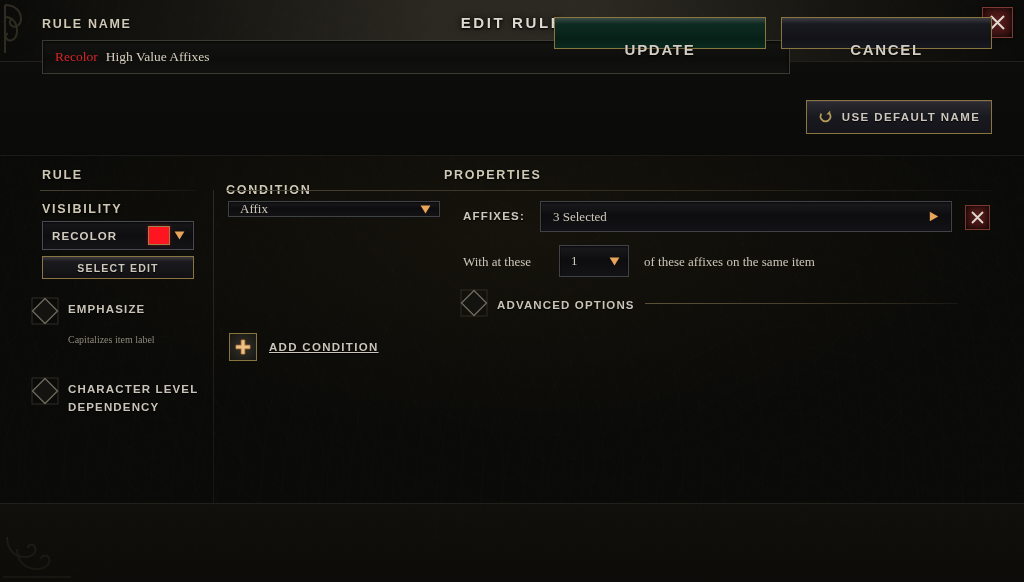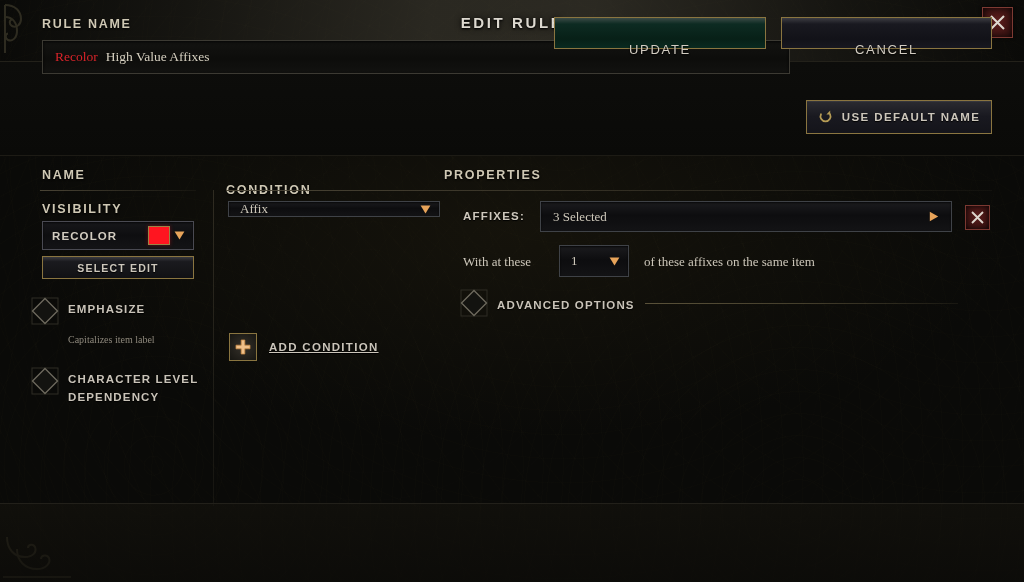--- a/index.html
+++ b/index.html
@@ -159,21 +159,21 @@
     display: flex; align-items: center; justify-content: center;
     cursor: pointer;
   }
   .select-color-btn .lbl {
     font-size: 10.5px; font-weight: bold; letter-spacing: 1.2px; color: #cdc7bc;
     text-shadow: 0 1px 1px #000;
   }
 
   .diamond-row { position: absolute; display: flex; align-items: flex-start; gap: 8px; cursor: pointer; }
   .dm-emphasize { left: 30px; top: 296px; }
-  .dm-charlevel { left: 30px; top: 366px; }
+  .dm-charlevel { left: 30px; top: 376px; }
   .dm-advanced  { left: 459px; top: 288px; }
 
   .diamond-wrap { position: relative; width: 30px; height: 30px; flex: 0 0 30px; }
 
   .dm-texts { padding-top: 3px; }
   .dm-title {
     font-size: 11.5px; font-weight: bold; letter-spacing: 1.15px;
     color: #c9c3b8; text-shadow: 0 1px 1px #000; line-height: 14px;
   }
   .dm-sub {
@@ -274,21 +274,21 @@
   }
   .btn-update {
     left: 554px; width: 212px;
     background: linear-gradient(to bottom, #3b4a46 0%, #0d2b22 20%, #072017 70%, #0a2a20 100%);
   }
   .btn-cancel {
     left: 781px; width: 211px;
     background: linear-gradient(to bottom, #3c3c42 0%, #191920 20%, #121218 70%, #181820 100%);
   }
   .btn-big .lbl {
-    font-size: 13px; font-weight: normal; letter-spacing: 1.7px; color: #d2ccc1;
+    font-size: 15px; font-weight: bold; letter-spacing: 1.7px; color: #d2ccc1;
     text-shadow: 0 1px 2px #000;
     margin-top: 32px;
   }
 </style>
 </head>
 <body>
 
 <div id="app">
 
   <div class="texture"></div>
@@ -326,21 +326,21 @@
   </div>
 
   <div class="default-name-btn">
     <svg width="15" height="16" viewBox="0 0 15 16">
       <path d="M12 5.2 A5 5 0 1 1 3 5.2" stroke="#b59b55" stroke-width="1.8" fill="none" stroke-linecap="round"></path>
       <path d="M12.2 1.4 L12.2 5.6 L8.4 5.4 Z" fill="#b59b55"></path>
     </svg>
     <span class="lbl">USE DEFAULT NAME</span>
   </div>
 
-  <div class="section-label col-rule">NAME</div>
+  <div class="section-label col-rule">RULE</div>
   <div class="section-label col-cond">CONDITION</div>
   <div class="section-label col-props">PROPERTIES</div>
   <div class="hr-rule"></div>
   <div class="hr-main"></div>
   <div class="vsep"></div>
 
   <div class="section-label vis-label">VISIBILITY</div>
 
   <div class="vis-select">
     <span class="txt">RECOLOR</span>

